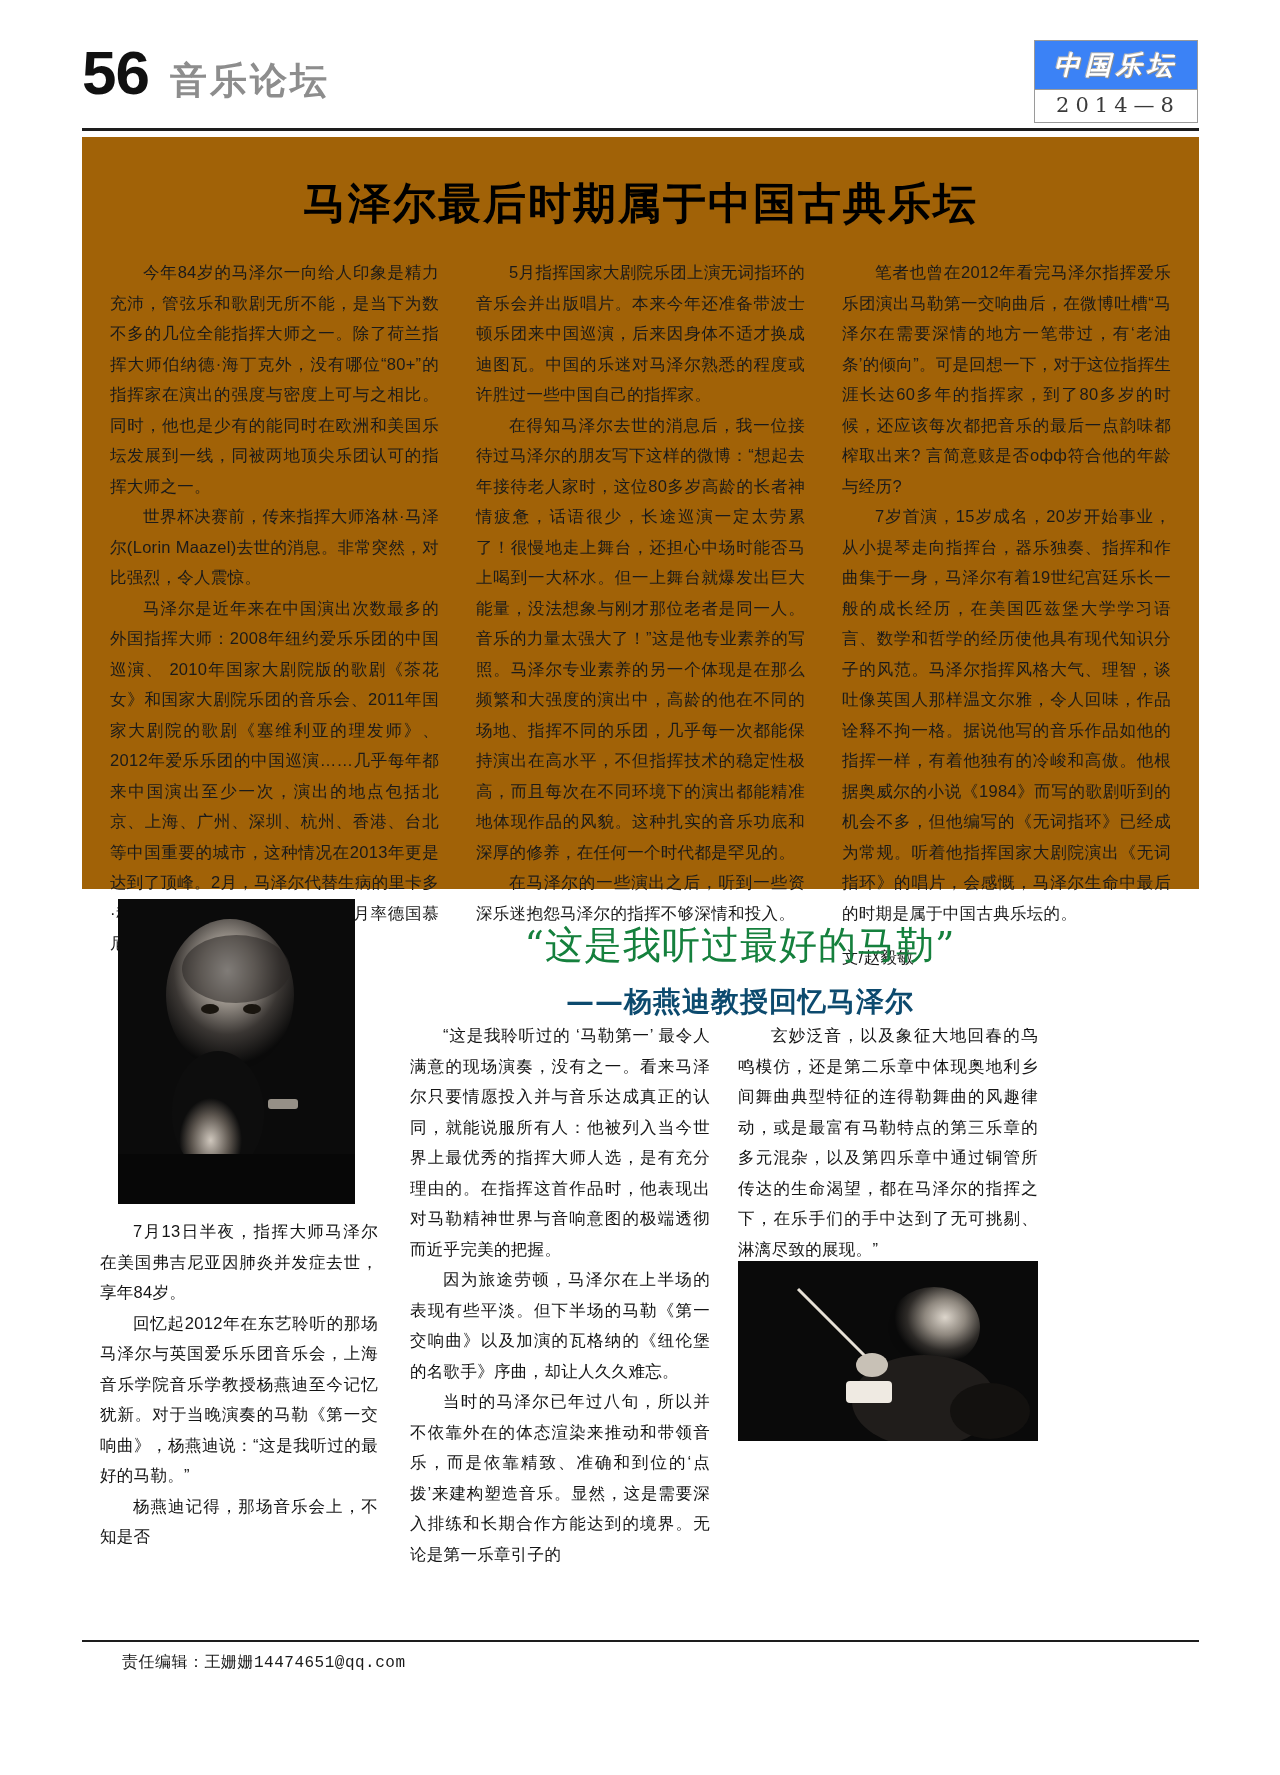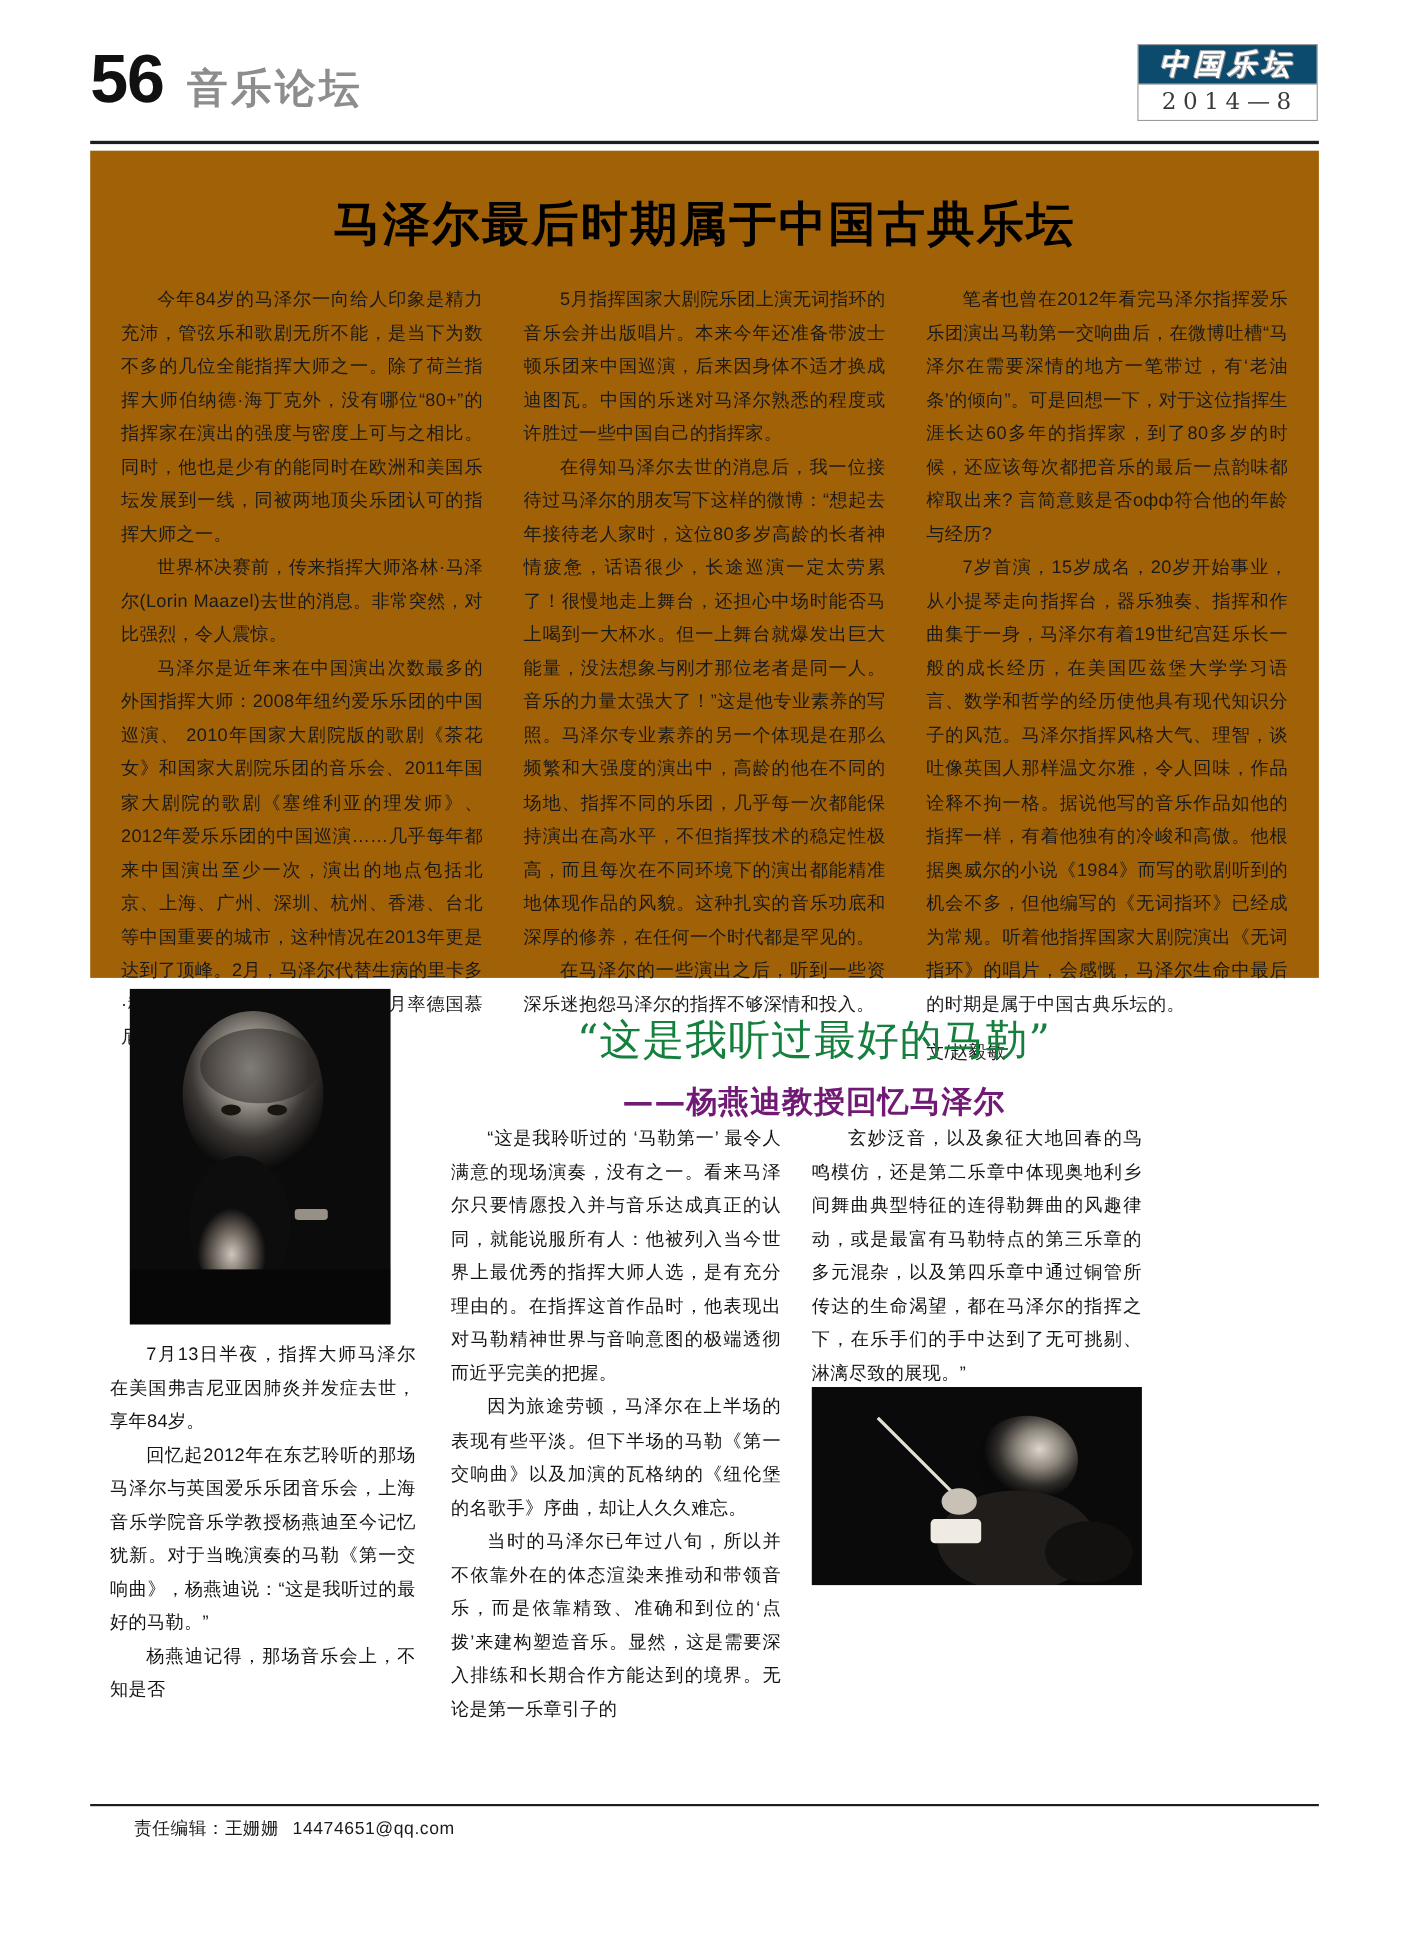--- a/index.html
+++ b/index.html
@@ -48,22 +48,22 @@
   }
   .masthead {
     position: absolute;
     right: 0;
     top: -6px;
     width: 162px;
     border: 1px solid #9a9a9a;
     background: #ffffff;
   }
   .masthead-logo {
-    height: 35px;
-    background: #0c4a6e;
+    height: 48px;
+    background: #3b82f6;
     position: relative;
     overflow: hidden;
   }
   .masthead-logo .calli {
     position: absolute;
     left: 50%;
     top: 50%;
     transform: translate(-50%,-50%);
     font-size: 26px;
     font-weight: 700;
@@ -177,21 +177,21 @@
     font-weight: 400;
     color: #15803d;
     letter-spacing: 1px;
     font-family: "DejaVu Serif", "Liberation Serif", serif;
     margin: 0;
   }
   .a2-subtitle {
     margin: 12px 0 0 0;
     font-size: 28px;
     font-weight: 700;
-    color: #701a75;
+    color: #0c4a6e;
     letter-spacing: 1px;
     font-family: "DejaVu Serif", "Liberation Serif", serif;
   }
 
   .a2-col-left {
     position: absolute;
     left: 100px;
     top: 1216px;
     width: 278px;
   }
@@ -234,22 +234,22 @@
   }
   .footer-text {
     position: absolute;
     left: 122px;
     top: 1652px;
     font-size: 16px;
     color: #1a1a1a;
     letter-spacing: 0.5px;
   }
   .footer-text .email {
-    font-family: Liberation Sans, sans-serif;
-    margin-left: 12px;
+    font-family: Liberation Mono, monospace;
+    margin-left: 0;
   }
 </style>
 </head>
 <body>
 
 <div class="page">
 
   <div class="header">
     <div class="folio">56</div>
     <div class="section-name">音乐论坛</div>

